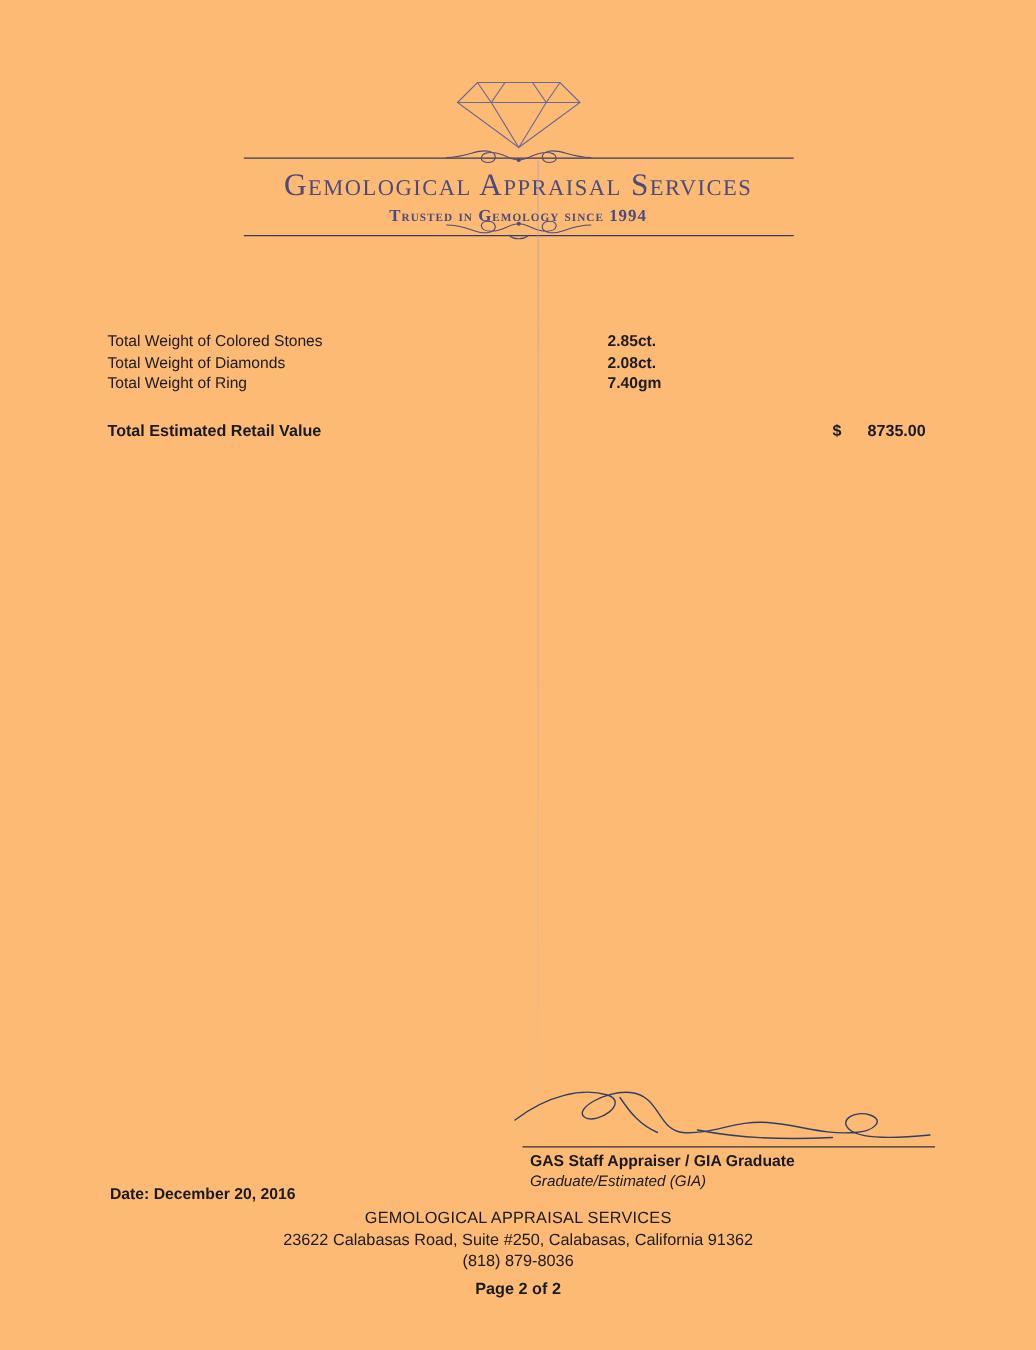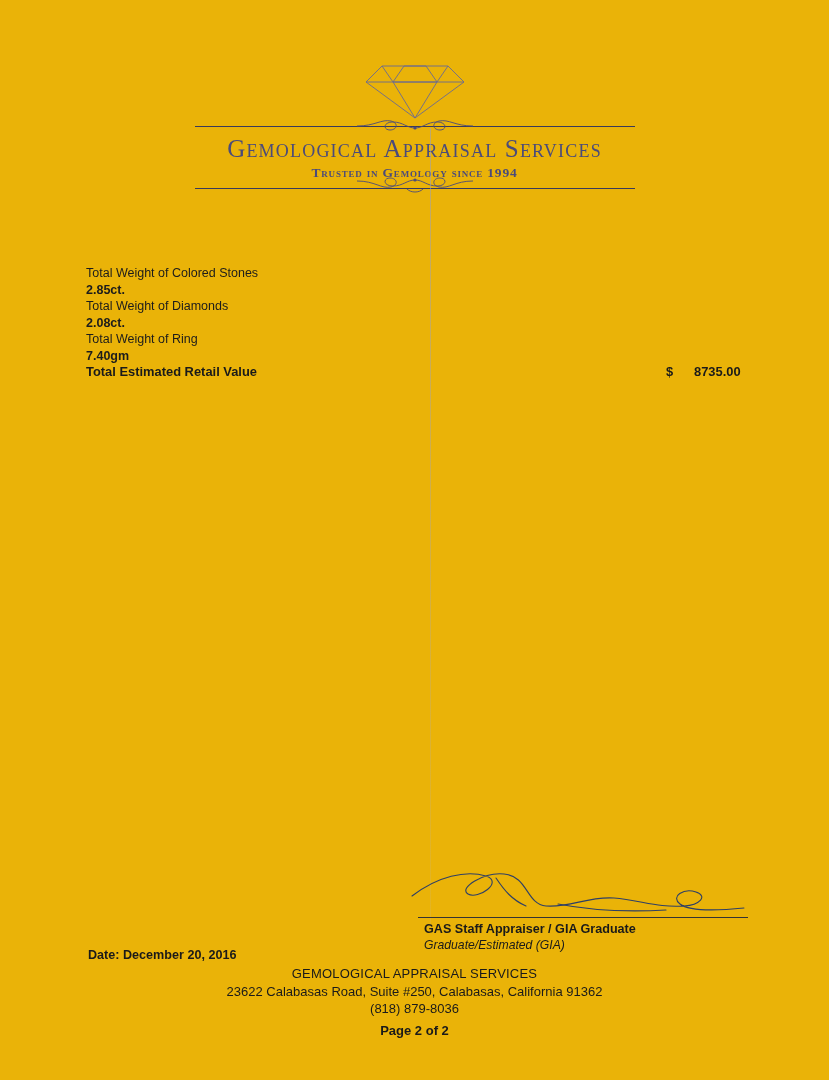--- a/index.html
+++ b/index.html
@@ -12,21 +12,21 @@
     height: 1080px;
     position: relative;
     font-family: "Liberation Sans", sans-serif;
     color: #1a1a1a;
     overflow: hidden;
   }
 
   .page {
     position: absolute;
     inset: 0;
-    background: #eab308;
+    background: #fdba74;
   }
 
   
   .letterhead {
     position: absolute;
     top: 60px;
     left: 0;
     right: 0;
     text-align: center;
   }
@@ -89,28 +89,28 @@
     top: 265px;
     left: 86px;
     right: 80px;
   }
   .sum-row {
     display: flex;
     align-items: baseline;
     font-size: 12.5px;
     line-height: 16.5px;
     color: #1c1c1c;
-    flex-direction: column;
   }
   .sum-label { width: 400px; }
   .sum-value { font-weight: bold; }
 
   .total-row {
     display: flex;
     align-items: baseline;
+    margin-top: 22px;
     font-size: 12.9px;
     font-weight: bold;
   }
   .total-label { width: 580px; }
   .total-currency { width: 28px; }
   .total-amount { }
 
   
   .signature-area {
     position: absolute;

